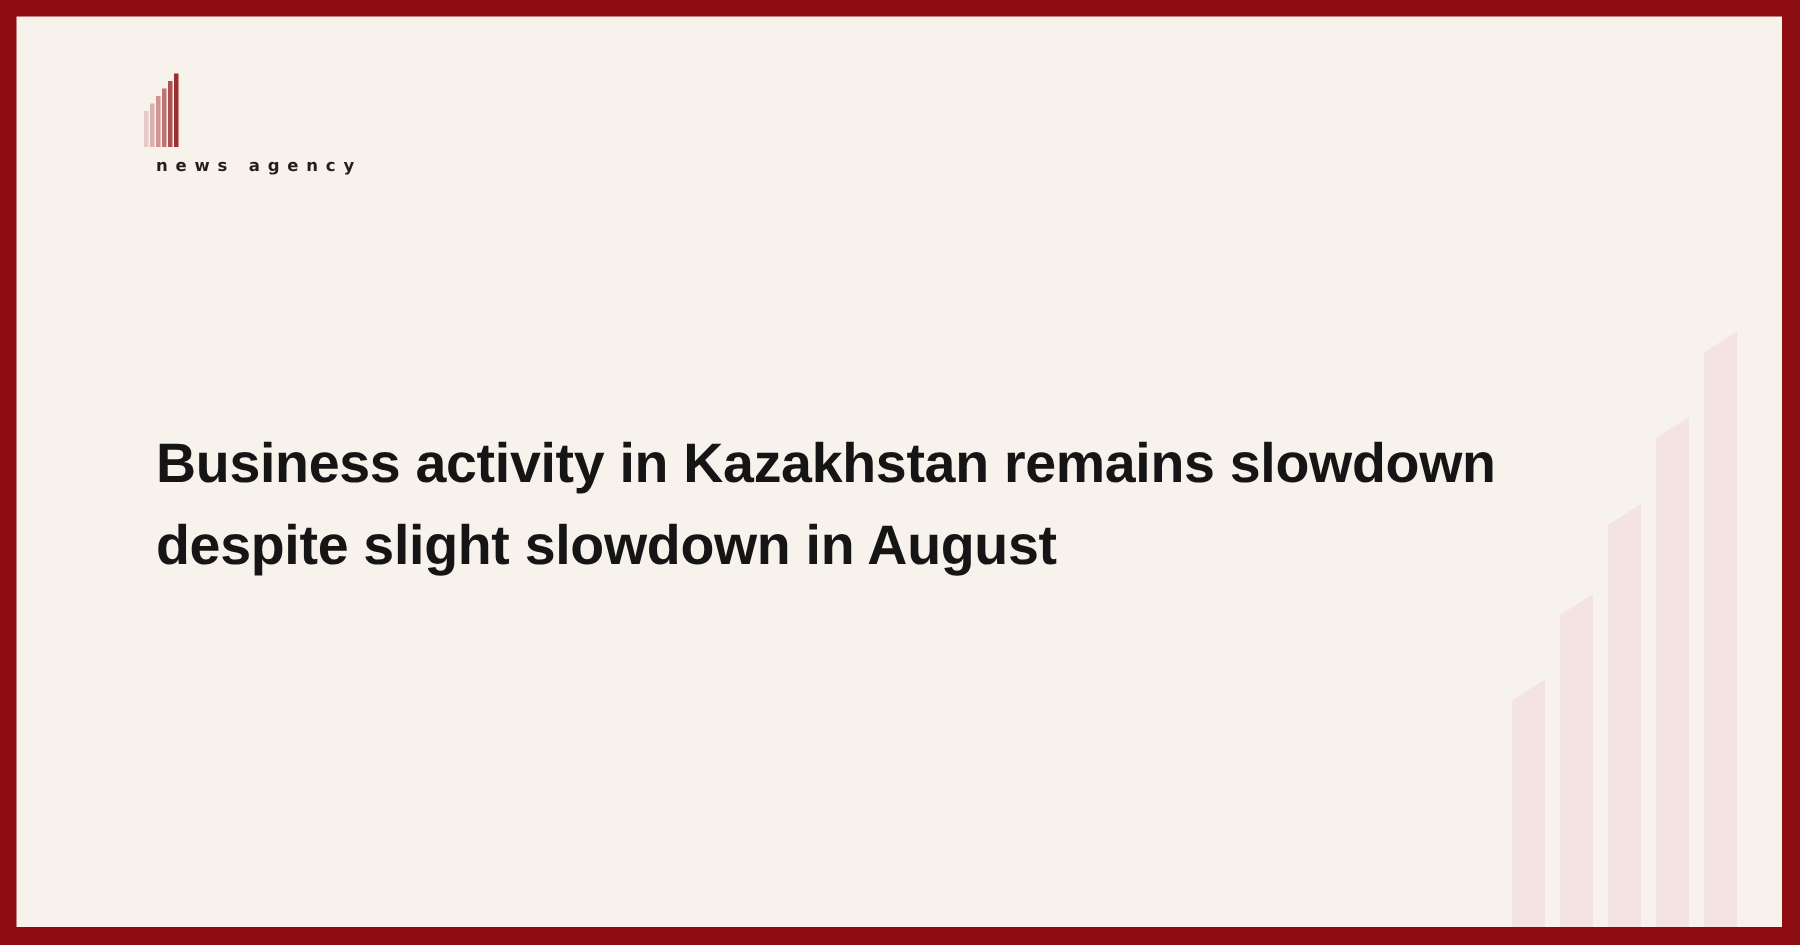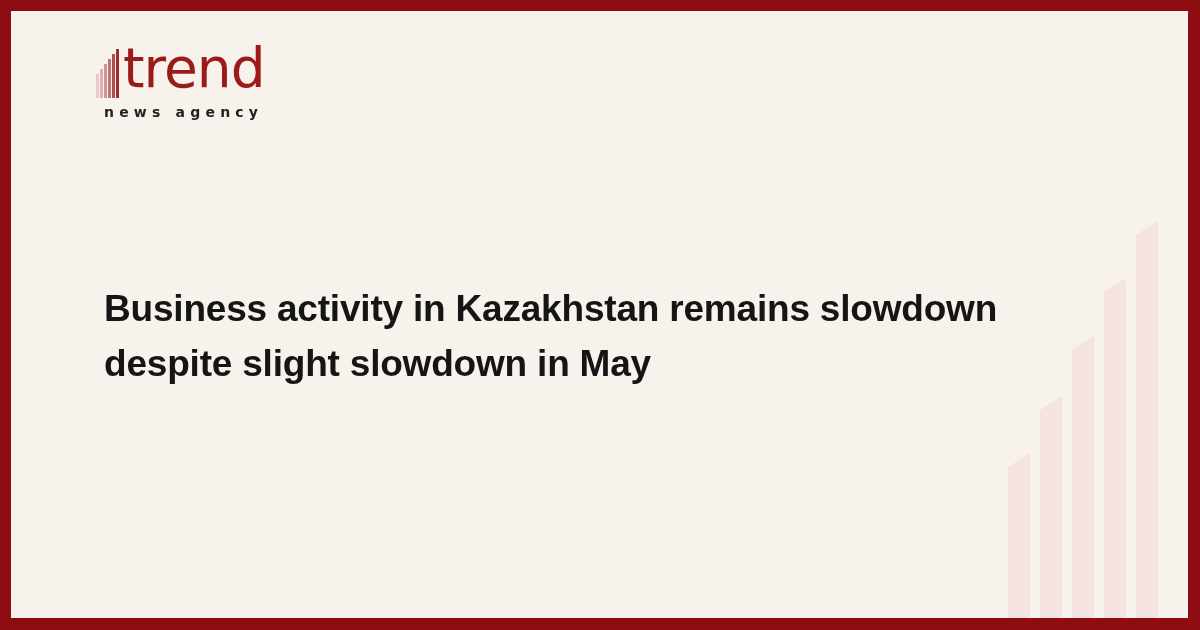--- a/index.html
+++ b/index.html
@@ -104,21 +104,21 @@
     color: #9b1b1b;
     letter-spacing: -1px;
     margin-left: -1px;
     margin-top: -2px;
   }
 
   .logo-sub {
     margin-top: 6px;
     margin-left: 8px;
     font-family: "DejaVu Sans", sans-serif;
-    font-size: 14px;
+    font-size: 11px;
     font-weight: 700;
     color: #231f20;
     letter-spacing: 5.2px;
   }
 
   
   .headline {
     position: absolute;
     left: 93px;
     top: 270px;
@@ -148,24 +148,23 @@
     <div class="logo">
       <div class="logo-mark">
         <div class="logo-bars">
           <span></span>
             <span></span>
             <span></span>
             <span></span>
             <span></span>
             <span></span>
         </div>
-        <div class="logo-wordmark">trend</div>
       </div>
       <div class="logo-sub">news agency</div>
     </div>
 
     <h1 class="headline">
       <span>Business activity in Kazakhstan remains slowdown</span><br>
-      <span>despite slight slowdown in May</span>
+      <span>despite slight slowdown in August</span>
     </h1>
 
   </div>
 </div>
 
 </body></html>

